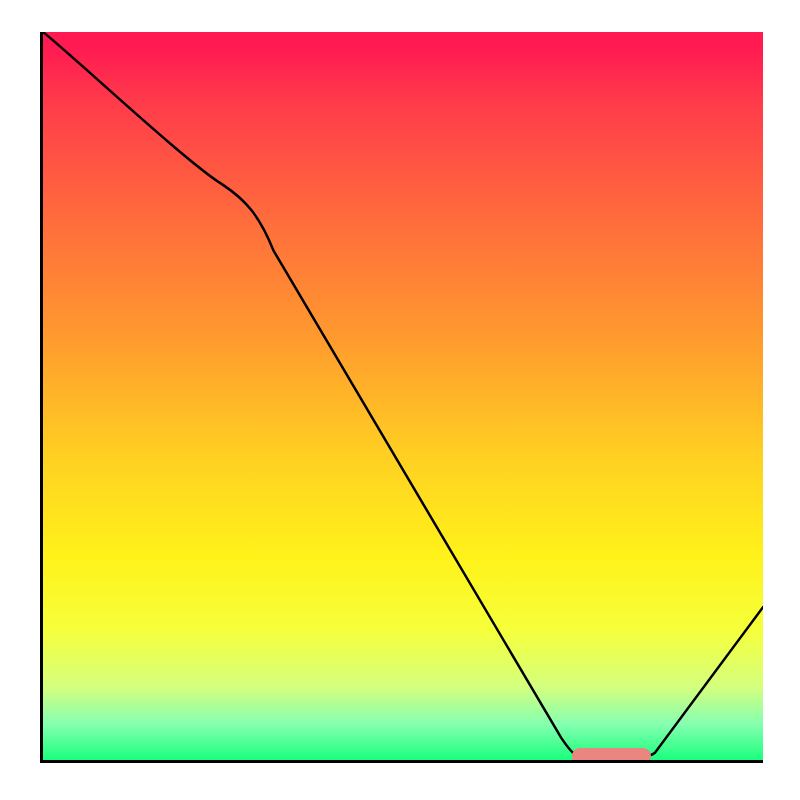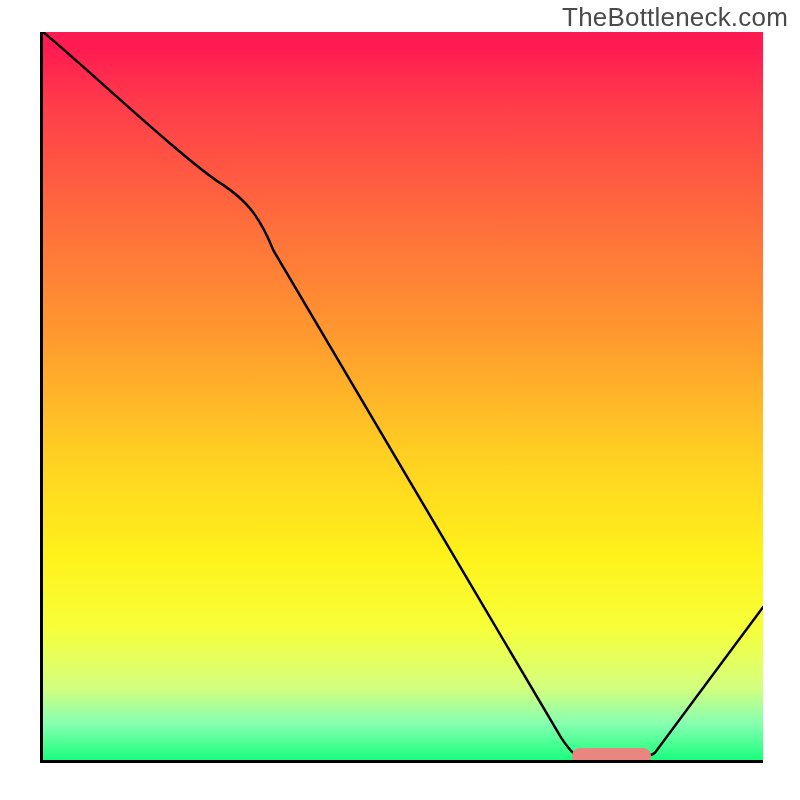--- a/index.html
+++ b/index.html
@@ -67,21 +67,20 @@
     height: 16px;
     border-radius: 8px;
     background: #e8867f;
   }
 </style>
 </head>
 <body>
 
 <div class="wrap">
 
-  <div class="watermark">TheBottleneck.com</div>
 
   <div class="plot-area">
     <div class="gradient"></div>
 
     <svg class="curve" viewBox="0 0 720 728" preserveAspectRatio="none">
       <path fill="none" stroke="#000000" stroke-width="2.5" stroke-linecap="round" d="M 0 0
        C 36 29.120000000000005, 144 131.04000000000008, 180 152.88
        C 201.60000000000002 167.43999999999994, 216 182, 230.4 218.40000000000003
        L 518.4 706.16
        C 529.2 722.176, 532.8 724.36, 540 724.36

